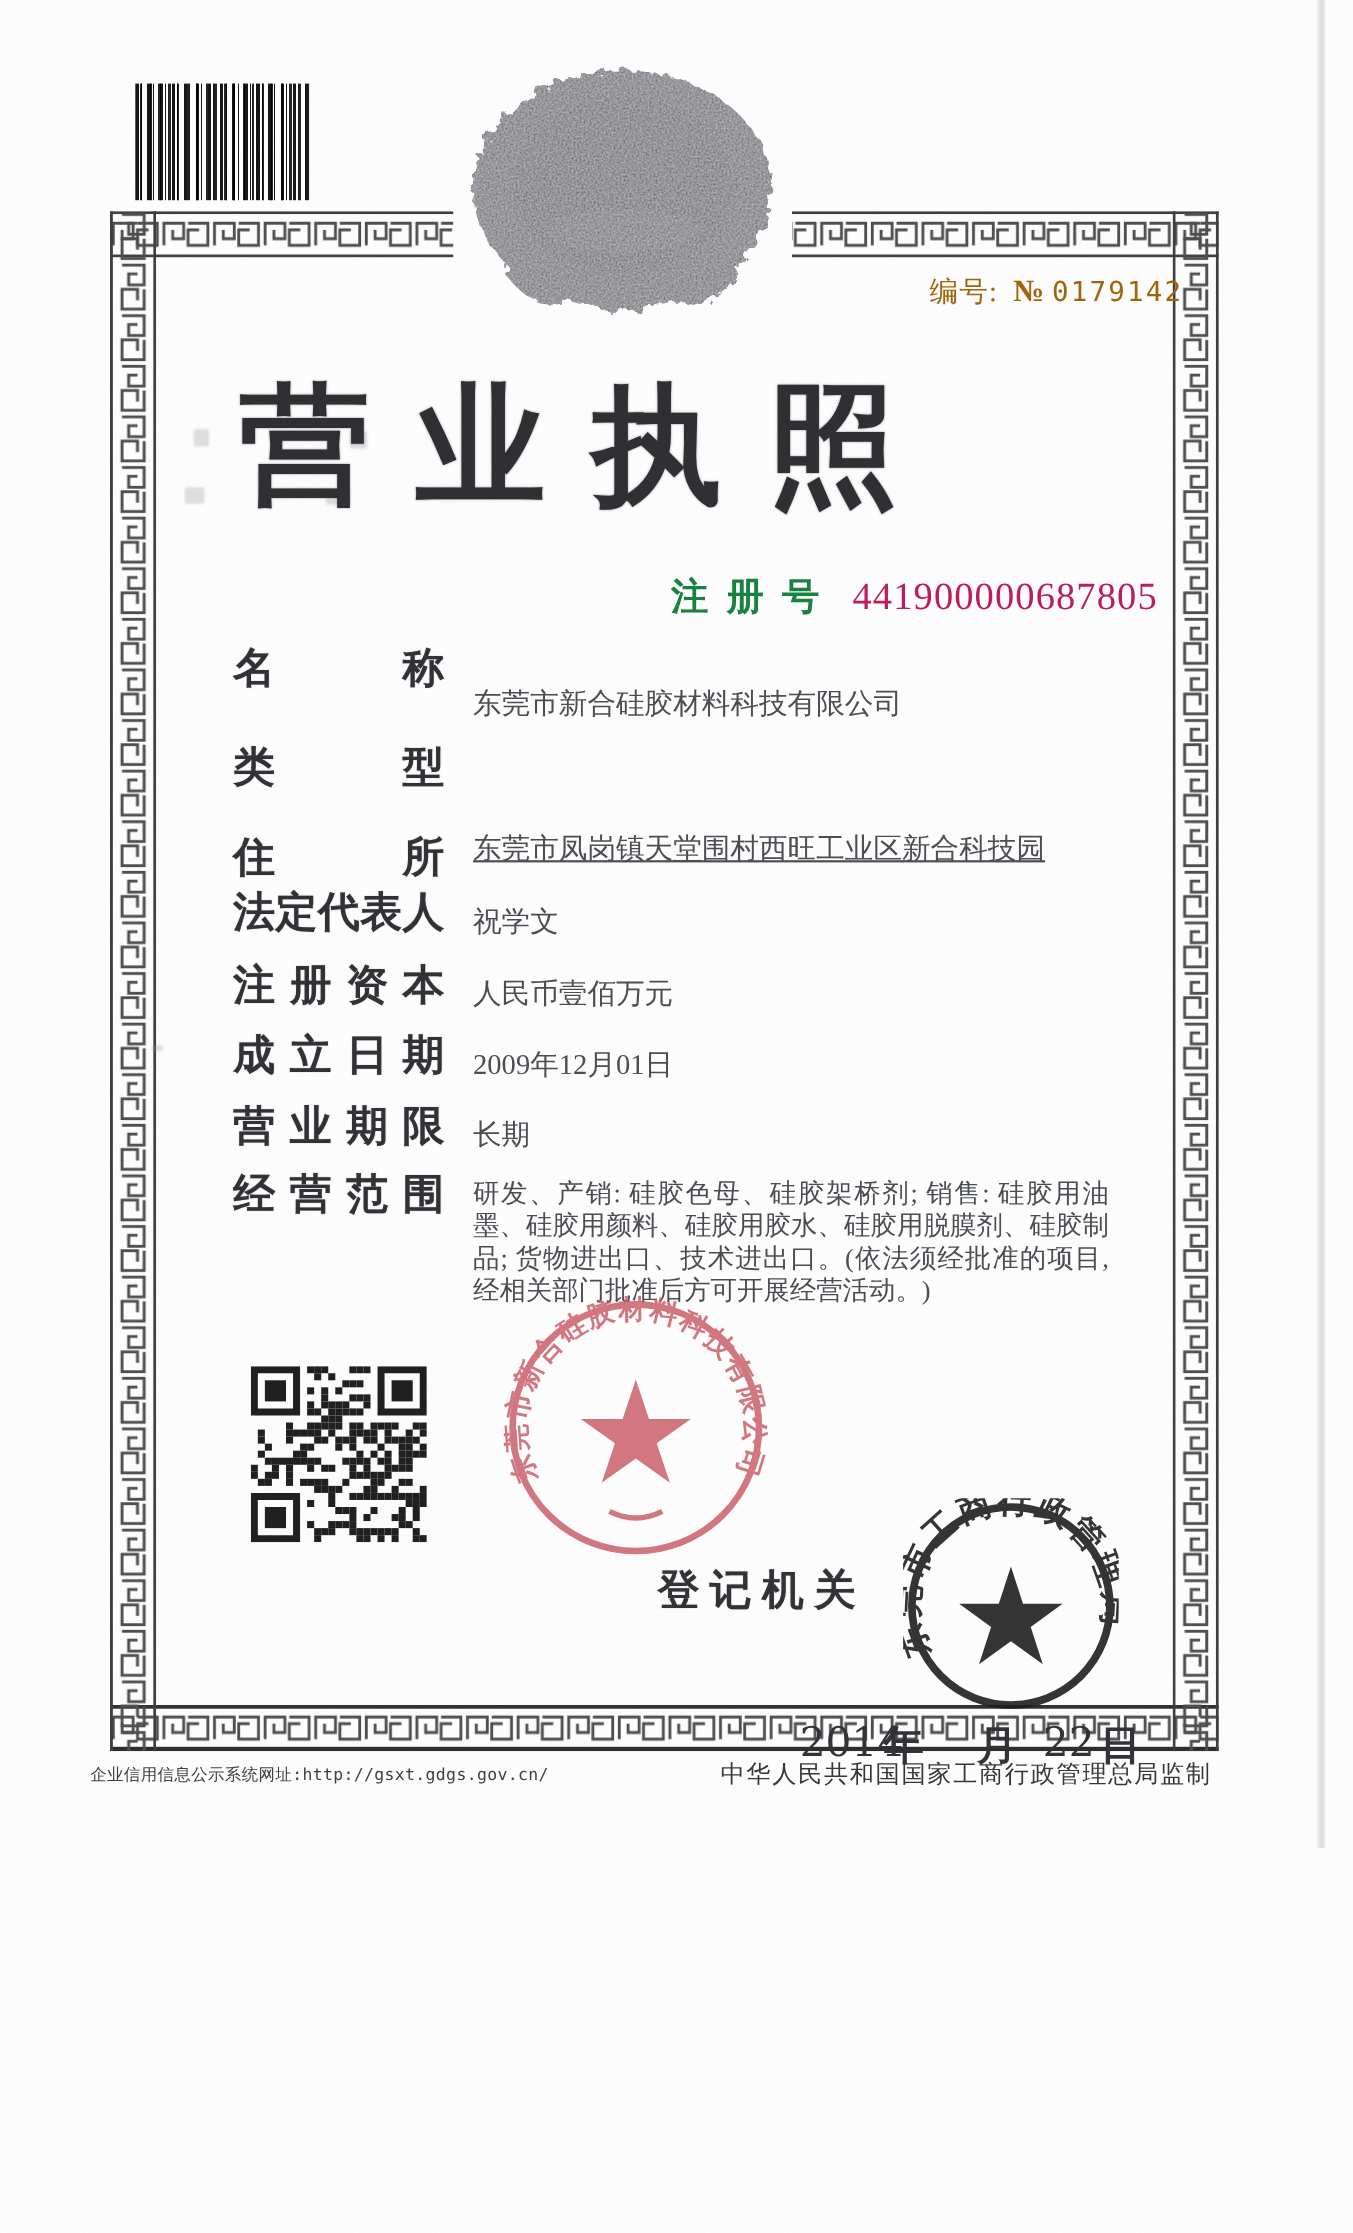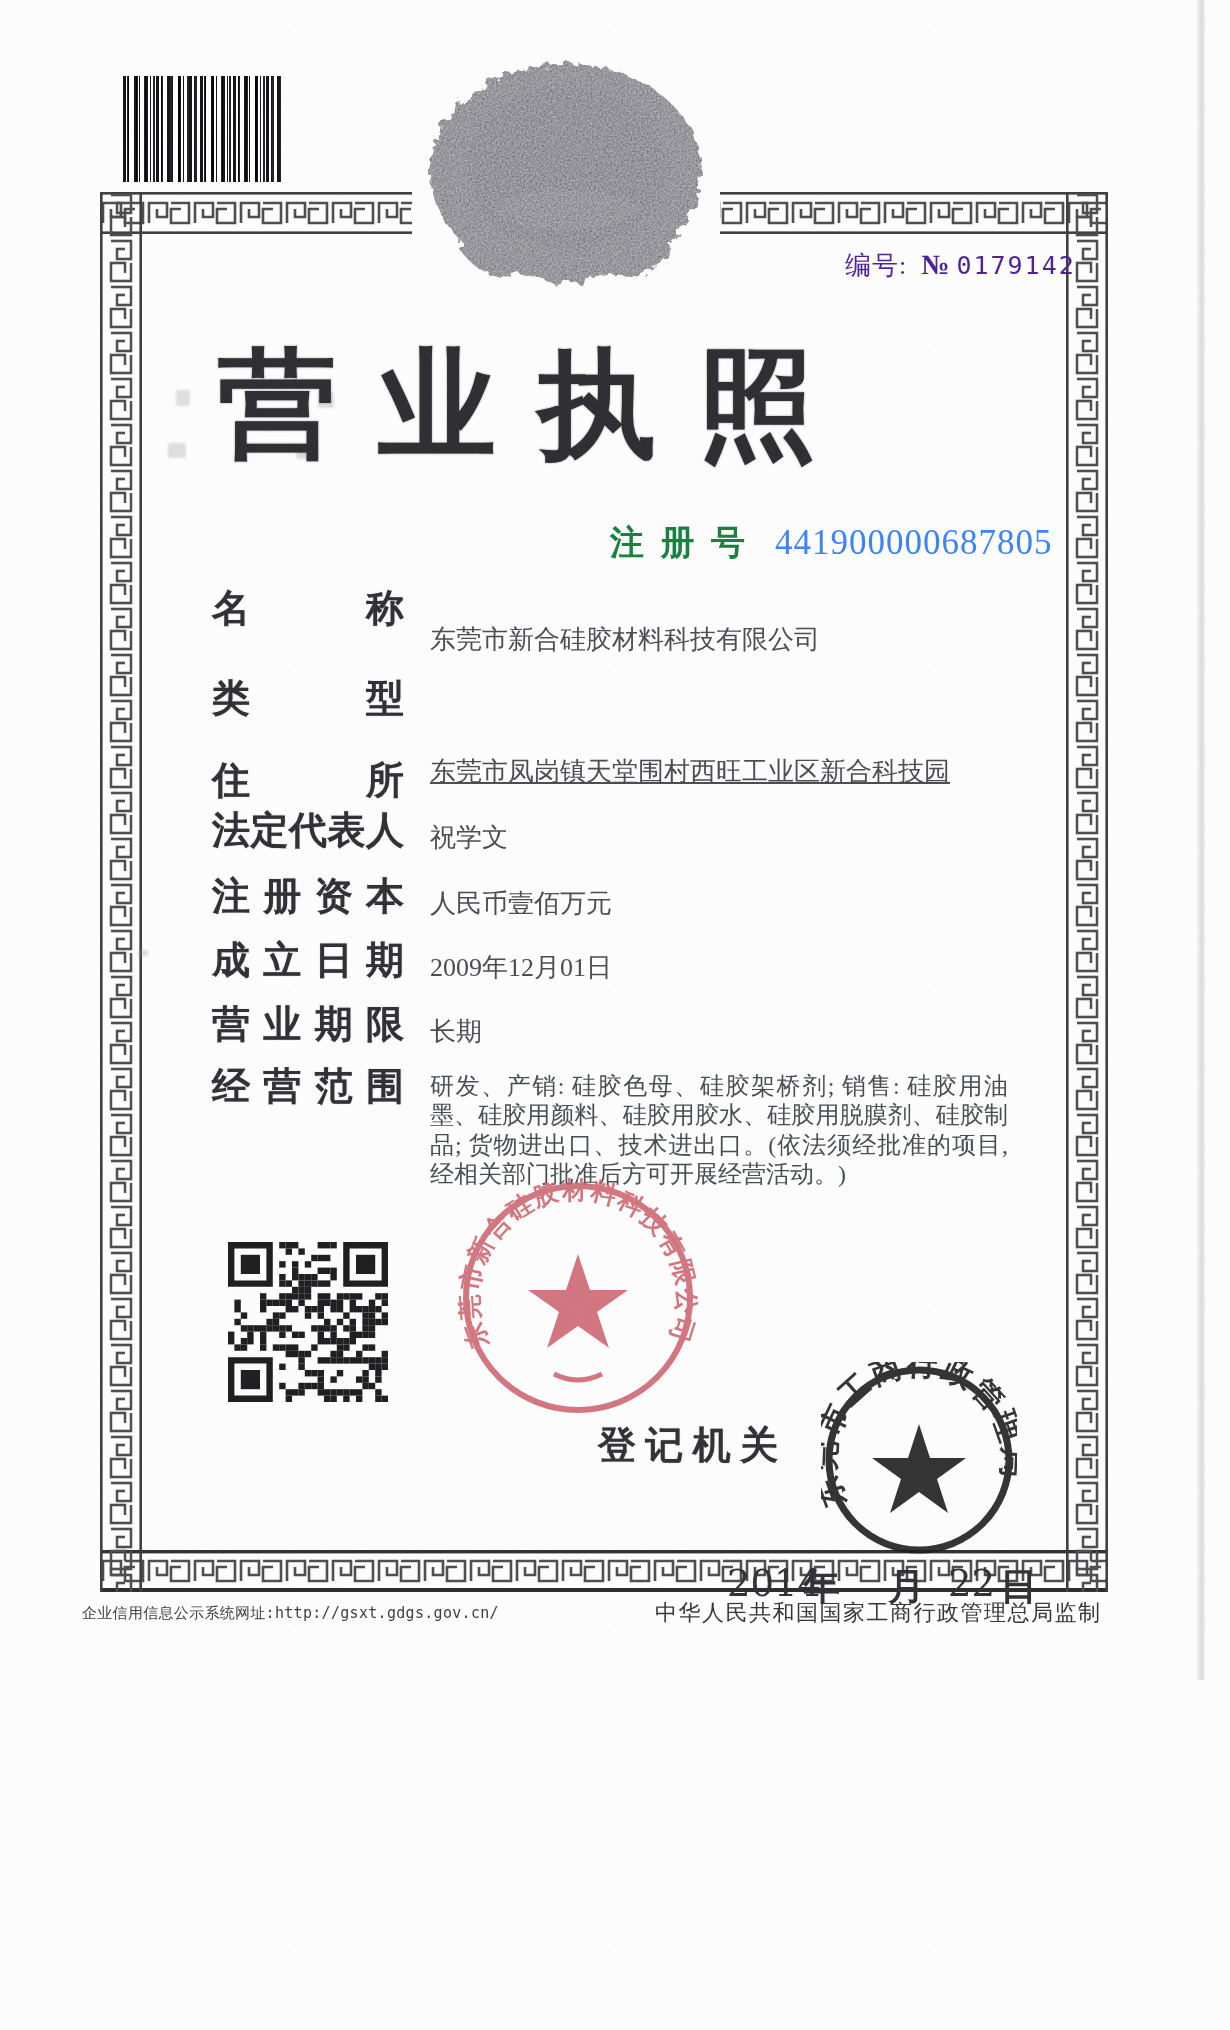--- a/index.html
+++ b/index.html
@@ -13,33 +13,33 @@
   .smudge{background:#8f8f98;opacity:.28;filter:blur(1.2px);border-radius:2px;}
 
   
   .barcode{left:123px;top:76px;width:158px;height:106px;filter:blur(.4px) contrast(1.1);
     background-image:
       repeating-linear-gradient(90deg,#1d1d1f 0 3px,transparent 3px 5px,#1d1d1f 5px 6px,transparent 6px 11px),
       repeating-linear-gradient(90deg,transparent 0 4px,#2a2a2c 4px 6px,transparent 6px 13px,#2a2a2c 13px 15px,transparent 15px 17px);
     background-blend-mode:multiply;}
 
   
-  .serial{left:845px;top:248px;font-size:26px;letter-spacing:1px;color:#4c1d95;white-space:nowrap;}
+  .serial{left:845px;top:248px;font-size:26px;letter-spacing:1px;color:#a16207;white-space:nowrap;}
   .serial .nosign{font-weight:bold;font-size:28px;padding:0 6px 0 14px;}
   .serial .num{font-family:"DejaVu Sans Mono",monospace;font-size:25px;letter-spacing:2px;}
 
   
   .title{left:218px;top:326px;font-size:118px;font-weight:900;letter-spacing:42px;
     color:#2c2c30;white-space:nowrap;text-shadow:0 0 2px rgba(30,30,35,.55);
     font-family:"Liberation Serif",serif;text-align:center;}
 
   
   .regno{left:610px;top:520px;white-space:nowrap;}
   .regno .lbl{font-size:34px;font-weight:700;letter-spacing:4px;color:#15803d;margin-top:20px;}
-  .regno .val{font-size:35px;margin-left:22px;color:#3b82f6;letter-spacing:1px;}
+  .regno .val{font-size:35px;margin-left:22px;color:#be185d;letter-spacing:1px;}
 
   
   .flabel{position:absolute;left:212px;width:192px;font-size:38px;font-weight:700;
     color:#2e2e33;text-align:justify;text-align-last:justify;line-height:1.1;
     text-shadow:0 0 1px rgba(40,40,45,.5);}
   .fvalue{position:absolute;left:430px;width:600px;font-size:26px;color:#4a4a50;line-height:1.25;}
   .fvalue.small{font-size:24px;width:578px;line-height:1.22;text-align:justify;color:#474a4f;}
 
   
   .qr{left:228px;top:1242px;width:160px;height:160px;filter:blur(.3px);}

